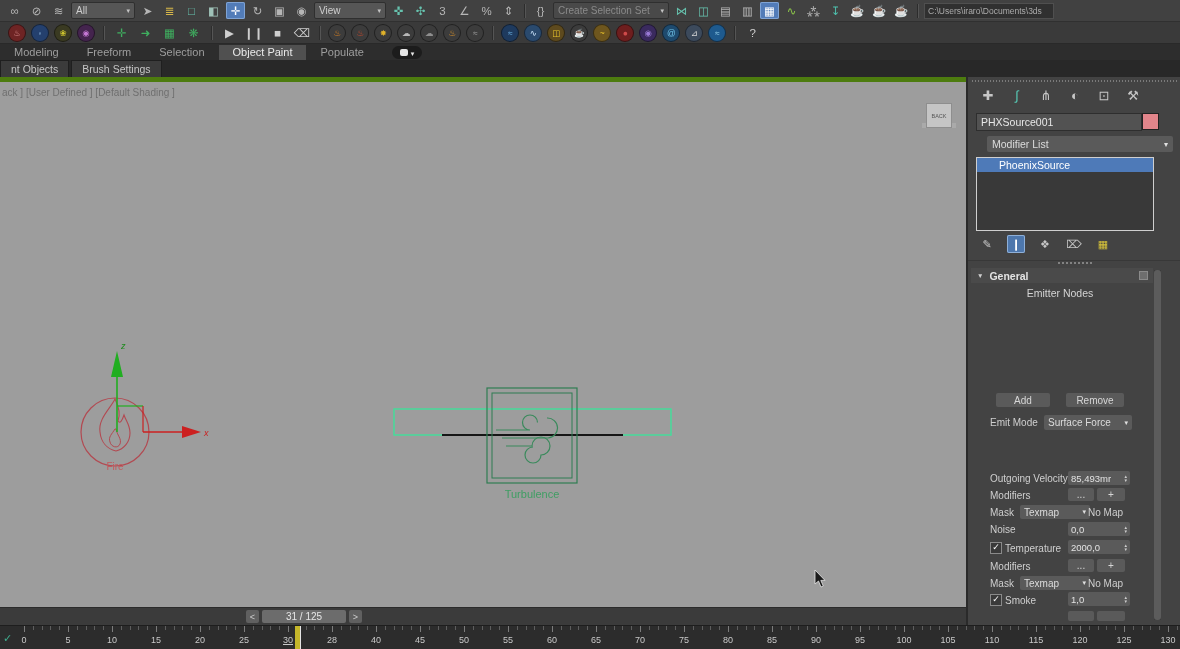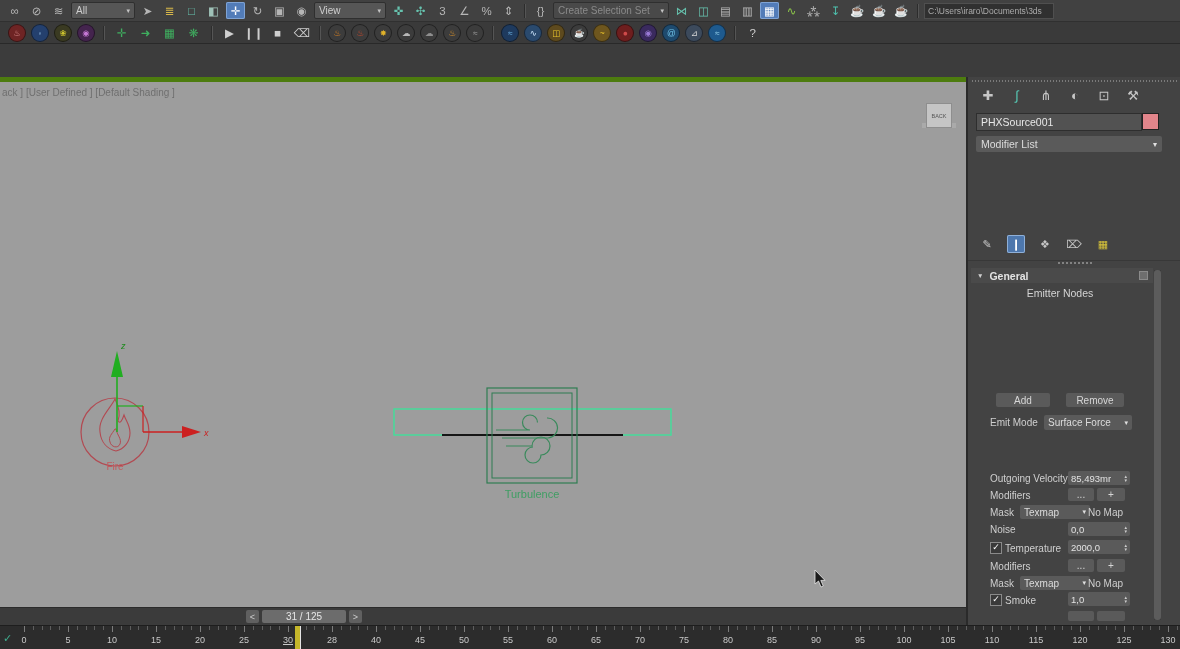--- a/index.html
+++ b/index.html
@@ -68,21 +68,21 @@
             border-left:2px solid #2a2a2a;overflow:hidden;font-size:10px;color:#d6d6d6;}
   .panel-grip{position:absolute;top:3px;left:4px;right:4px;height:2px;
               background:repeating-linear-gradient(90deg,#7a7a7a 0 1px,transparent 1px 3px);}
   #panelTabs{position:absolute;top:9px;left:10px;display:flex;gap:9px;}
   .ptab{width:20px;height:18px;display:flex;align-items:center;justify-content:center;
         color:#c6c6c6;font-size:13px;}
   .ptab.active{color:#56c8b4;}
   .name-field{position:absolute;top:36px;left:8px;width:160px;height:16px;background:#525252;
               border:1px solid #2e2e2e;color:#e8e8e8;font-size:10.5px;line-height:16px;padding-left:4px;}
   .swatch{position:absolute;top:36px;left:174px;width:15px;height:15px;border:1px solid #222;}
-  .modlist{position:absolute;top:59px;left:8px;width:176px;height:16px;background:#5a5a5a;
+  .modlist{position:absolute;top:59px;left:19px;width:176px;height:16px;background:#5a5a5a;
            border-radius:2px;color:#dcdcdc;font-size:10.5px;display:flex;align-items:center;
            justify-content:space-between;padding:0 5px;}
   .modlist::after{content:"▾";font-size:8px;color:#e0e0e0;}
   .stackbox{position:absolute;top:80px;left:8px;width:176px;height:72px;background:#393939;
             border:1px solid #cfcfcf;overflow:hidden;}
   .stack-item{height:14px;background:#4e7ab8;color:#fff;font-size:10.5px;padding-left:22px;
               display:flex;align-items:center;}
   #stackBtns{position:absolute;top:158px;left:10px;display:flex;gap:11px;align-items:center;}
   .sbtn{width:18px;height:18px;display:flex;align-items:center;justify-content:center;
         color:#c6c6c6;font-size:11px;border-radius:2px;}
@@ -205,20 +205,37 @@
       <span class="cicon" style="background: rgb(110, 86, 30); color: rgb(232, 194, 42);">~</span>
       <span class="cicon" style="background: rgb(110, 30, 30); color: rgb(208, 74, 74);">●</span>
       <span class="cicon" style="background: rgb(58, 42, 94); color: rgb(154, 122, 214);">◉</span>
       <span class="cicon" style="background: rgb(30, 74, 110); color: rgb(111, 194, 232);">@</span>
       <span class="cicon" style="background: rgb(60, 74, 92); color: rgb(216, 216, 216);">⊿</span>
       <span class="cicon" style="background: rgb(30, 90, 142); color: rgb(154, 214, 240);">≈</span>
       <span class="tsep"></span>
       <span class="ticon" style="color: rgb(207, 207, 207);">?</span>
     </div>
 
+  <div id="ribbonTabs">
+    <div class="tabs">
+        <span class="rtab">Modeling</span>
+        <span class="rtab">Freeform</span>
+        <span class="rtab">Selection</span>
+        <span class="rtab active">Object Paint</span>
+        <span class="rtab">Populate</span>
+      </div>
+    <div class="ribbon-mini">
+      <span class="blob"></span>
+      <span class="mcaret"></span>
+    </div>
+  </div>
+  <div id="subTabs">
+      <span class="stab">nt Objects</span>
+      <span class="stab">Brush Settings</span>
+    </div>
 
   <div id="viewport">
     <div class="vp-label">ack ]  [User Defined ]  [Default Shading ]</div>
     <div class="viewcube">
       <span>BACK</span>
     </div>
 
     <svg class="abs" style="left:70px;top:255px" width="142" height="145">
       <circle cx="45" cy="95" r="34" fill="none" stroke="#b24a52" stroke-width="1.2"></circle>
       <path d="M45,62 C40,72 28,82 30,95 C31,105 37,112 46,114 C54,112 60,105 60,96 C60,88 56,84 54,78 C52,84 50,87 48,84 C51,76 48,68 45,62 Z" fill="none" stroke="#b24a52" stroke-width="1.1"></path>
@@ -433,20 +450,23 @@
         <span class="ptab">⚒</span>
       </div>
 
     <div class="name-field">PHXSource001</div>
     <div class="swatch" id="swatch" style="background: rgb(226, 133, 139);"></div>
 
     <div class="modlist">
       <span>Modifier List</span>
     </div>
 
+    <div class="stackbox" id="stackBox">
+        <div class="stack-item">PhoenixSource</div>
+      </div>
 
     <div id="stackBtns">
         <span class="sbtn">✎</span>
         <span class="sbtn active">❙</span>
         <span class="sbtn">❖</span>
         <span class="sbtn">⌦</span>
         <span class="sbtn" style="color: rgb(214, 194, 58);">▦</span>
       </div>
     <div class="stack-sep">
         <span class="dots"></span>

